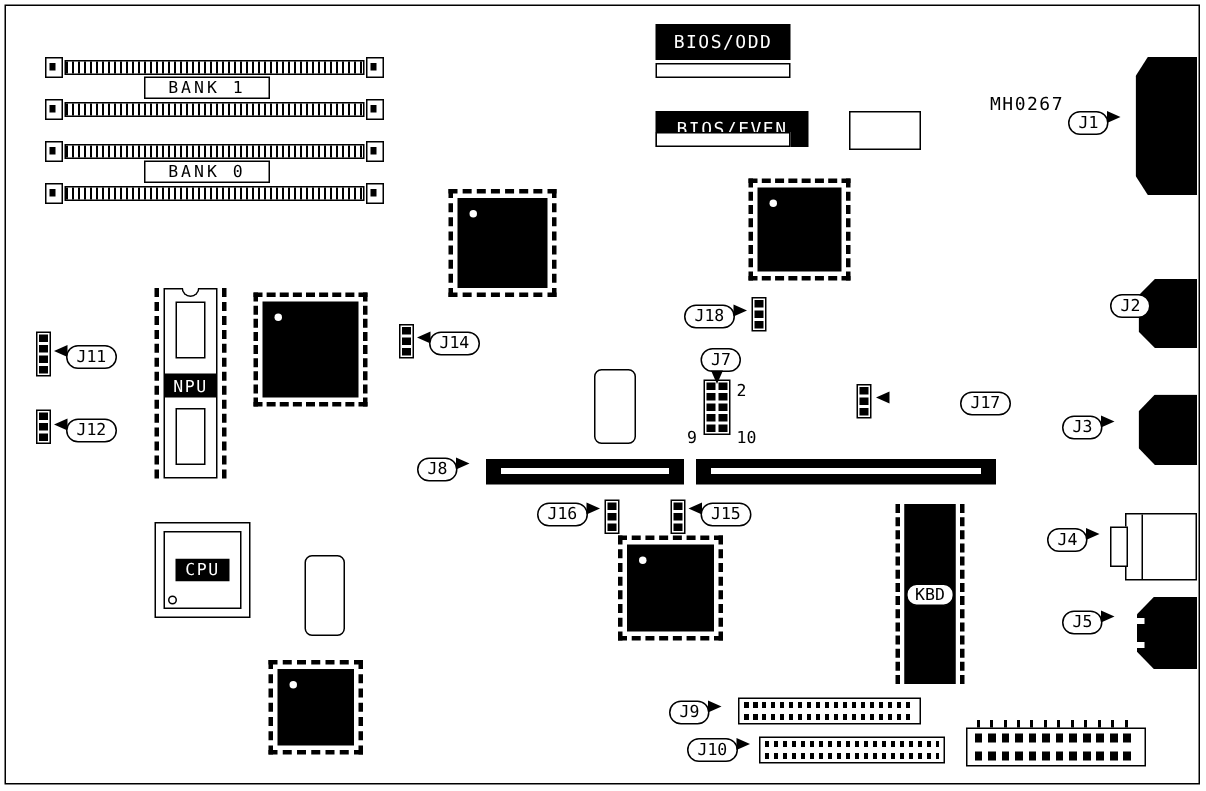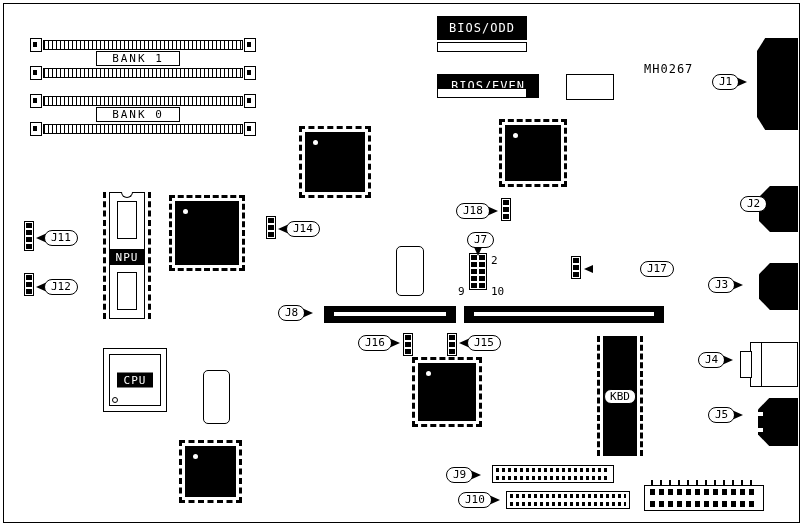--- a/index.html
+++ b/index.html
@@ -44,21 +44,21 @@
     border:1px solid #000; border-radius:7px; padding:0 5px; font-size:11px; height:15px; line-height:13px; }
 
   
   .cpu { position:absolute; border:1.5px solid #000; background:#fff; }
   .cpu .inner { position:absolute; inset:5px; border:1px solid #000; }
   .cpu .band { position:absolute; left:13px; right:13px; top:50%; transform:translateY(-50%);
     background:#000; color:#fff; text-align:center; font-size:11px; height:15px; line-height:15px; letter-spacing:1px; }
   .cpu .dot { position:absolute; left:8px; bottom:8px; width:6px; height:6px; border:1px solid #000; border-radius:50%; }
 
   
-  .callout { position:absolute; display:flex; align-items:center; z-index:6; }
+  .callout { position:absolute; display:flex; z-index:6; }
   .callout .box { background:#fff; border:1.5px solid #000; border-radius:8px; padding:1px 6px;
     font-size:11px; line-height:12px; white-space:nowrap; }
   .callout .tip { width:0; height:0; border-top:4px solid transparent; border-bottom:4px solid transparent; }
   .callout.right .tip { border-left:9px solid #000; margin-left:-1px; }
   .callout.left  .tip { border-right:9px solid #000; margin-right:-1px; order:-1; }
   .callout.down { flex-direction:column; align-items:flex-start; }
   .callout.down .tip { border-left:4px solid transparent; border-right:4px solid transparent;
     border-top:9px solid #000; border-bottom:none; margin:-1px 0 0 7px; }
 
   
@@ -125,21 +125,21 @@
 
   <div class="blackbox" style="left:437px; top:16px; width:90px; height:24px;">BIOS/ODD</div>
   <div class="outline" style="left:437px; top:42px; width:90px; height:10px;"></div>
   <div class="blackbox" style="left:437px; top:74px; width:102px; height:24px;">BIOS/EVEN</div>
   <div class="outline" style="left:437px; top:88px; width:90px; height:10px;"></div>
 
   <div class="outline" style="left:566px; top:74px; width:48px; height:26px;"></div>
   <div class="outline rounded" style="left:396px; top:246px; width:28px; height:50px;"></div>
   <div class="outline rounded" style="left:203px; top:370px; width:27px; height:54px;"></div>
 
-  <div class="partnum" style="left:644px; top:62px;">MH0267</div>
+  <div class="partnum" style="left:660px; top:62px;">MH0267</div>
 
   <div class="qfp" style="left:299px; top:126px; width:72px; height:72px;">
       <div class="die"></div>
     </div>
   <div class="qfp" style="left:499px; top:119px; width:68px; height:68px;">
       <div class="die"></div>
     </div>
   <div class="qfp" style="left:169px; top:195px; width:76px; height:76px;">
       <div class="die"></div>
     </div>

